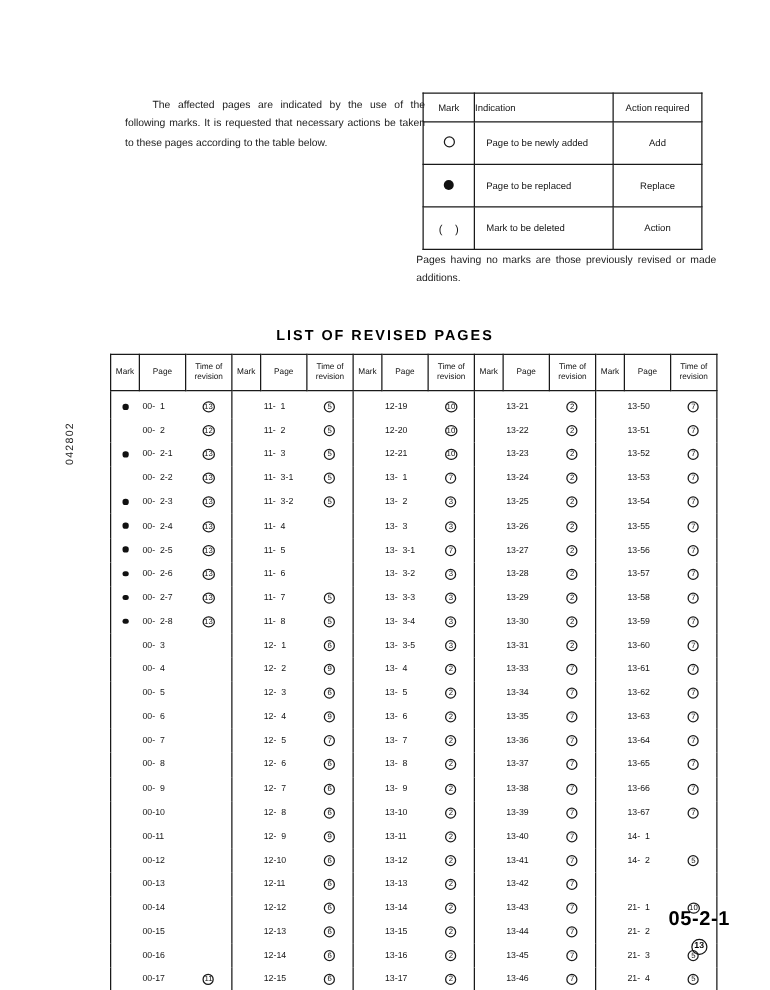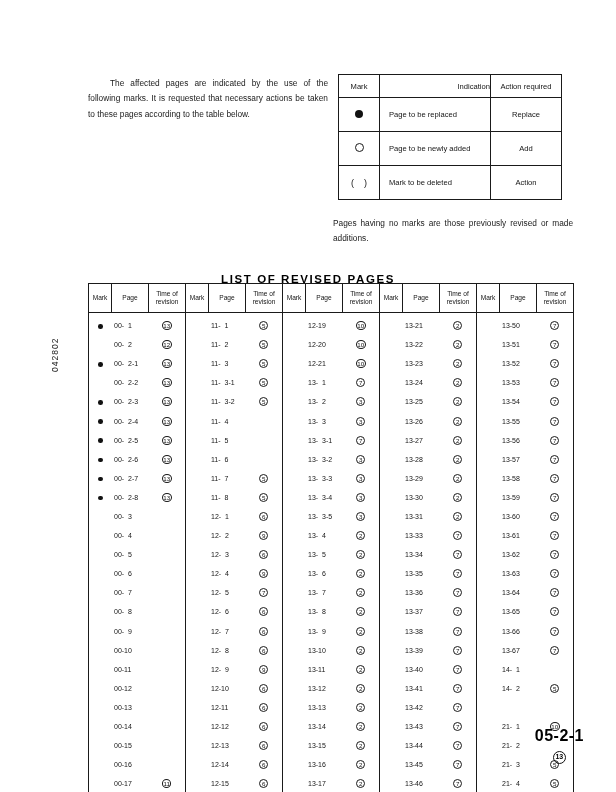--- a/index.html
+++ b/index.html
@@ -13,21 +13,21 @@
     height: 792px;
     position: relative;
     font-family: "Liberation Sans", sans-serif;
     color: #111111;
     overflow: hidden;
   }
 
   
   #intro-paragraph {
     position: absolute;
-    left: 88px;
+    left: 100px;
     top: 76px;
     width: 240px;
     font-size: 8.3px;
     line-height: 1.85;
     text-align: justify;
     color: #1a1a1a;
   }
   #intro-paragraph .indent { display: inline-block; width: 22px; }
 
   
@@ -46,21 +46,21 @@
     text-align: center;
     vertical-align: middle;
     padding: 0;
     height: 33px;
     color: #141414;
   }
   #mark-table .c-mark  { width: 40px; }
   #mark-table .c-ind   { width: 110px; text-align: left; padding-left: 9px; }
   #mark-table .c-act   { width: 70px; }
   #mark-table thead td { height: 22px; }
-  #mark-table thead .c-ind { text-align: right; padding-left: 0; }
+  #mark-table thead .c-ind { text-align: left; padding-left: 0; }
 
   .glyph-open-circle {
     display: inline-block;
     width: 7px; height: 7px;
     border: 1px solid #1a1a1a;
     border-radius: 50%;
     background: #ffffff;
   }
   .glyph-filled-circle {
     display: inline-block;
@@ -72,40 +72,39 @@
     display: inline-block;
     font-size: 9px;
     letter-spacing: 0;
     white-space: pre;
   }
 
   
   #legend-note {
     position: absolute;
     left: 333px;
-    top: 216px;
+    top: 200px;
     width: 240px;
     font-size: 8.3px;
     line-height: 1.85;
     text-align: justify;
     color: #1a1a1a;
   }
 
   
   #list-title {
     position: absolute;
     left: 0;
     top: 263px;
     width: 616px;
     text-align: center;
     font-size: 11.5px;
     font-weight: bold;
     letter-spacing: 1.6px;
     color: #000000;
-    margin-top: 10px;
   }
 
   
   #side-code {
     position: absolute;
     left: 50px;
     top: 372px;
     font-size: 8.5px;
     letter-spacing: 1px;
     color: #1a1a1a;
@@ -217,28 +216,28 @@
 <table id="mark-table">
   <thead>
     <tr>
       <td class="c-mark">Mark</td>
       <td class="c-ind">Indication</td>
       <td class="c-act">Action required</td>
     </tr>
   </thead>
   <tbody>
     <tr>
+      <td class="c-mark"><span class="glyph-open-circle"></span></td>
+      <td class="c-ind">Page to be newly added</td>
+      <td class="c-act">Add</td>
+    </tr>
+    <tr>
       <td class="c-mark"><span class="glyph-filled-circle"></span></td>
       <td class="c-ind">Page to be replaced</td>
       <td class="c-act">Replace</td>
-    </tr>
-    <tr>
-      <td class="c-mark"><span class="glyph-open-circle"></span></td>
-      <td class="c-ind">Page to be newly added</td>
-      <td class="c-act">Add</td>
     </tr>
     <tr>
       <td class="c-mark"><span class="glyph-paren">(    )</span></td>
       <td class="c-ind">Mark to be deleted</td>
       <td class="c-act">Action</td>
     </tr>
   </tbody>
 </table>
 
 <div id="legend-note">Pages having no marks are those previously revised or made additions.</div>

